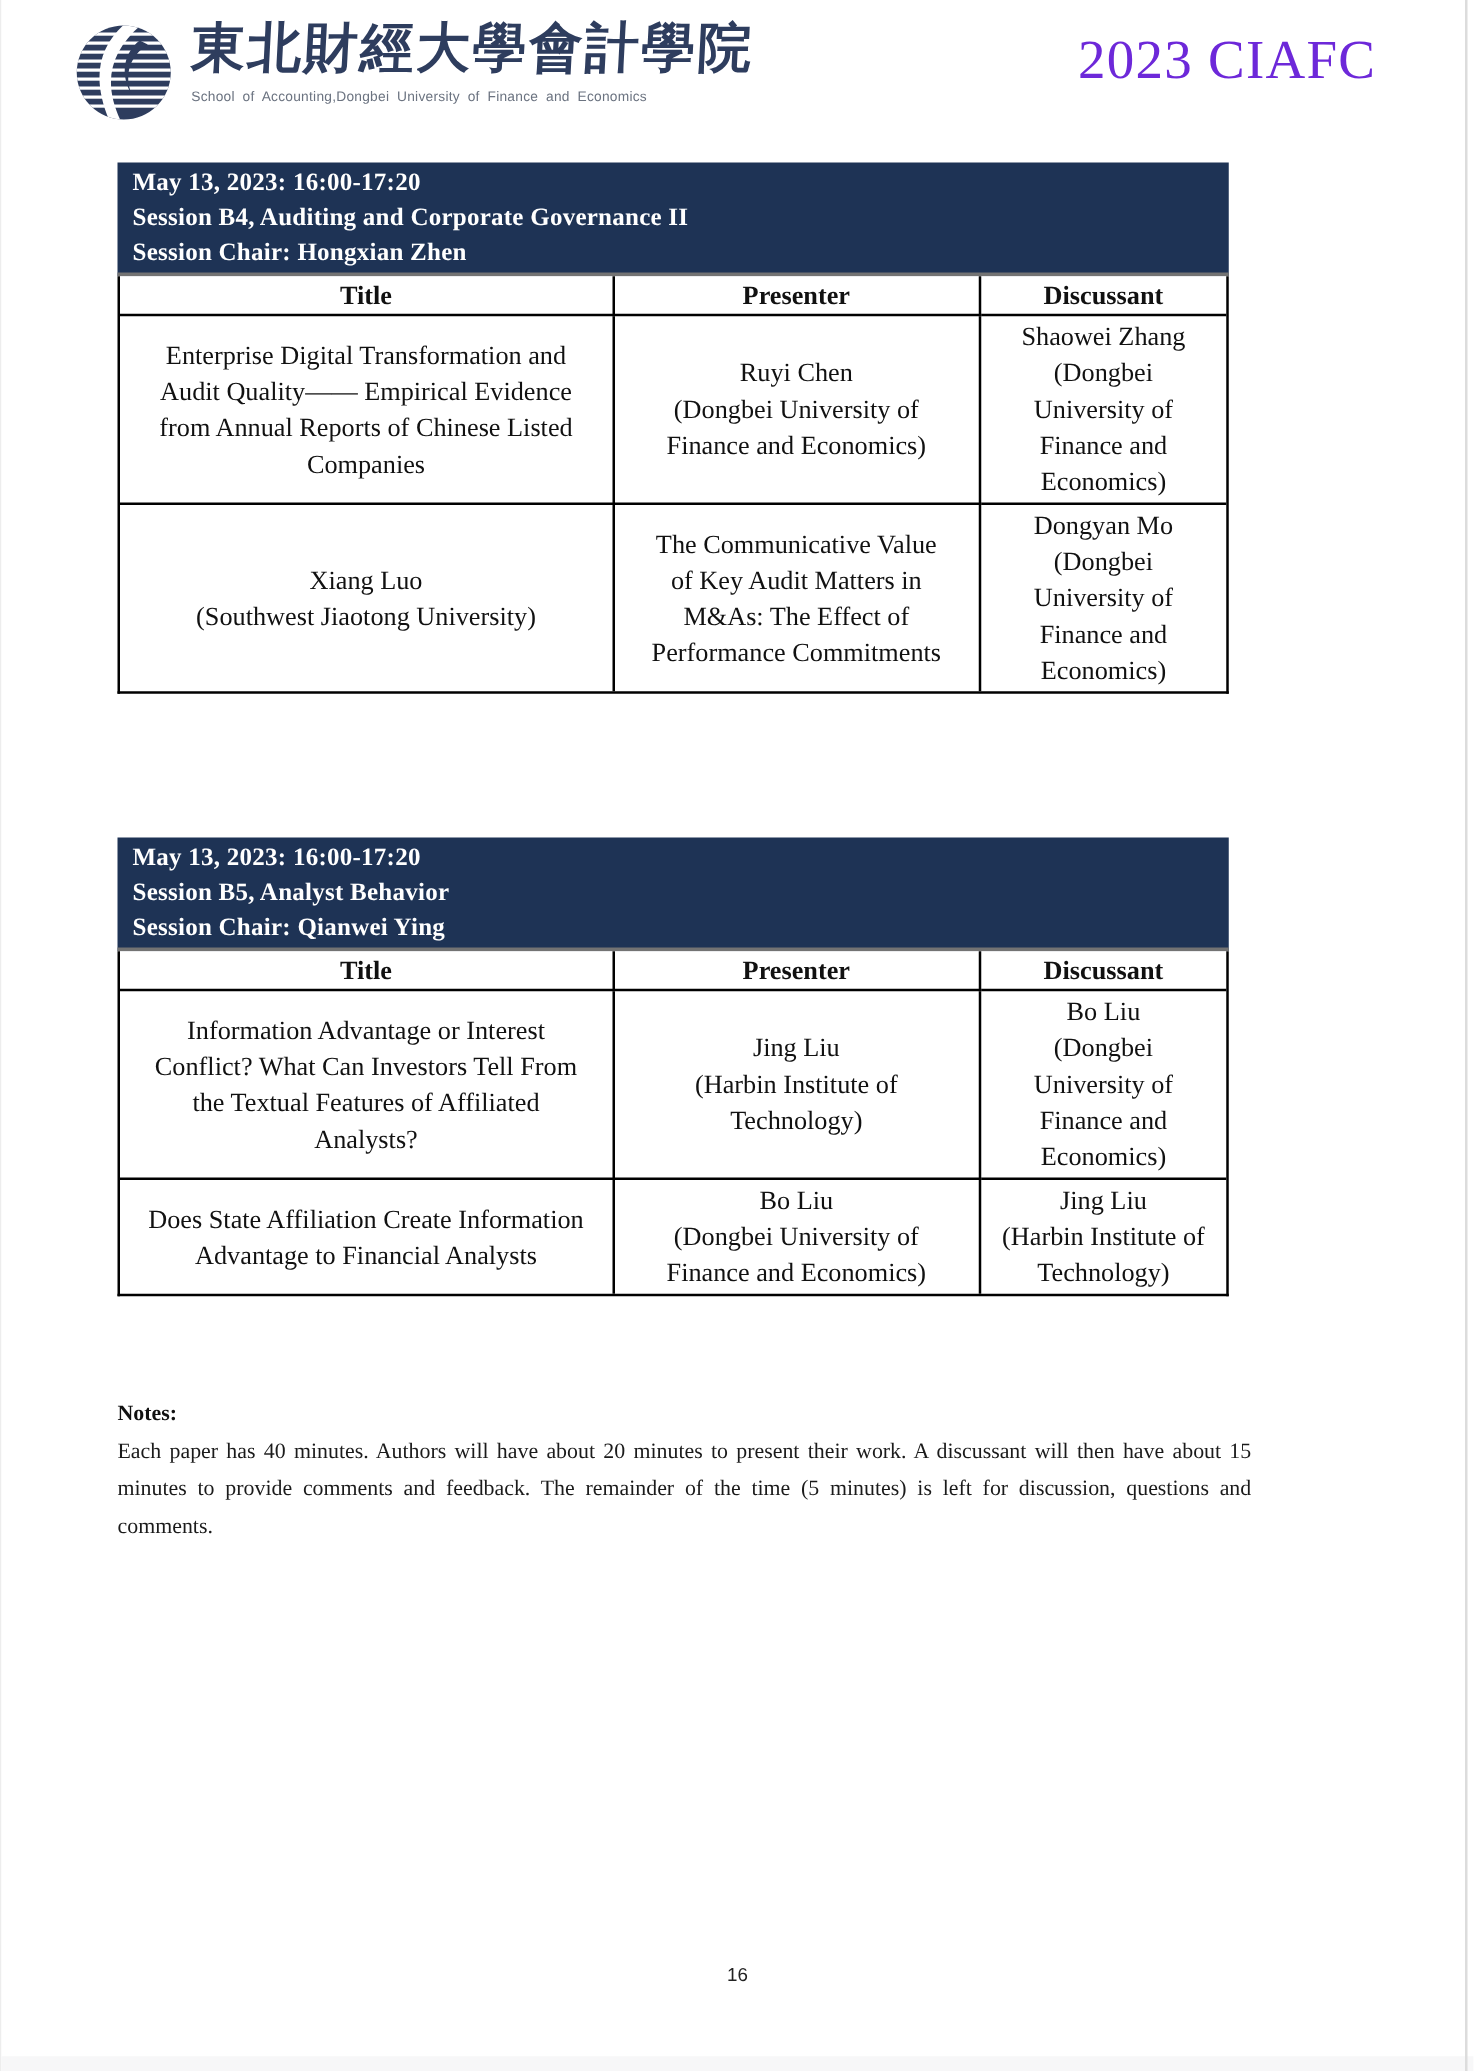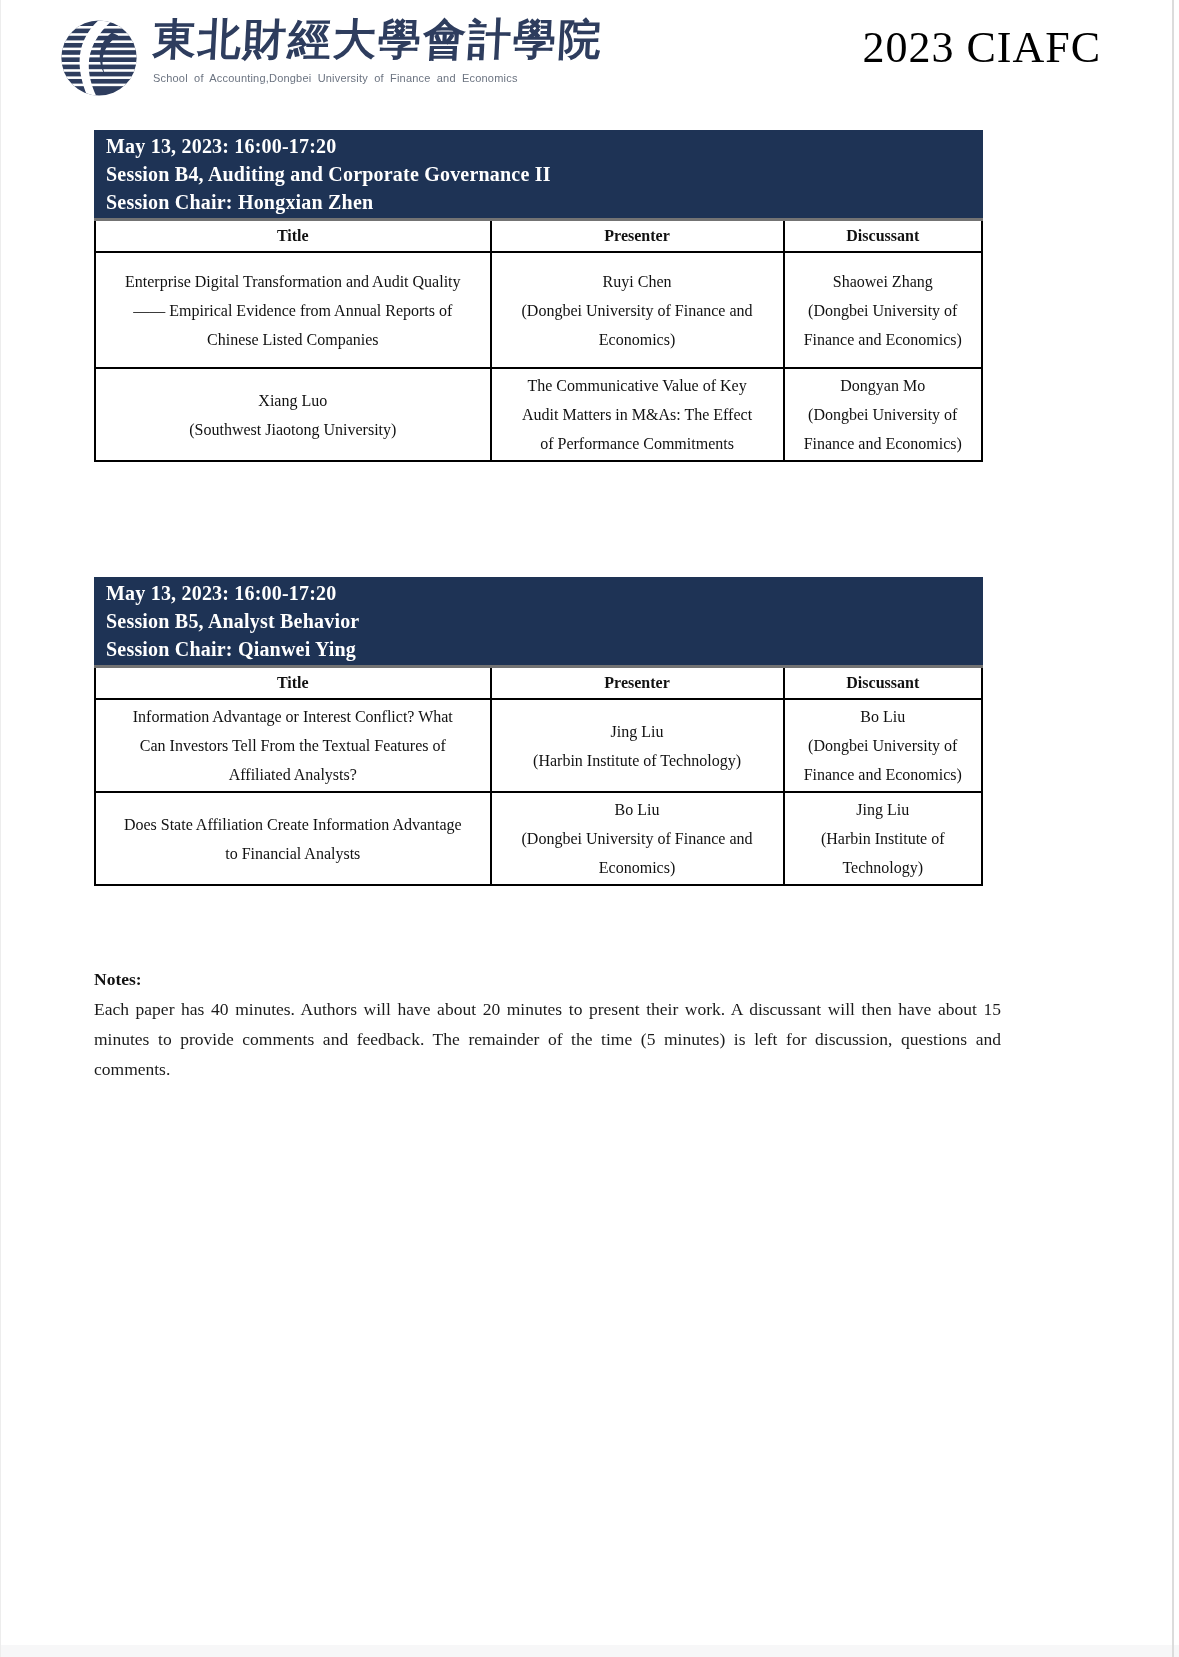--- a/index.html
+++ b/index.html
@@ -47,21 +47,21 @@
     color: #6b7380;
     letter-spacing: 0.2px;
     word-spacing: 3px;
     margin-top: 4px;
     white-space: nowrap;
   }
   .conf-mark {
     position: absolute;
     top: 22px; right: 78px;
     font-size: 44px;
-    color: #000000;
+    color: #6d28d9;
     letter-spacing: 1px;
     font-family: "Liberation Serif", "DejaVu Serif", serif;
   }
 
   
   .content { width: 889px; margin-left: 93px; }
   .session { margin-top: 18px; }
   .session + .session { margin-top: 115px; }
   .session-head {
     background: #1e3355;
@@ -80,21 +80,21 @@
     grid-template-columns: 44.7% 33.1% 22.2%;
     border: 2px solid #000;
     border-top: none;
     background: #fff;
   }
   .cell {
     display: flex;
     align-items: center;
     justify-content: center;
     text-align: center;
-    font-size: 16px;
+    font-size: 21px;
     line-height: 29px;
     white-space: pre-line;
     padding: 2px 14px;
   }
   .cell.title-cell { padding: 2px 22px; }
   .hcell {
     font-weight: 700;
     min-height: 30px;
     line-height: 26px;
     border-bottom: 2px solid #000;
@@ -218,15 +218,16 @@
       </div>
     </div>
 
   </div>
 
   <div class="notes">
     <div class="notes-label">Notes:</div>
     <p class="notes-body">Each paper has 40 minutes. Authors will have about 20 minutes to present their work. A discussant will then have about 15 minutes to provide comments and feedback. The remainder of the time (5 minutes) is left for discussion, questions and comments.</p>
   </div>
 
+  <div class="pagenum">16</div>
 
   <div class="bottom-strip"></div>
 </div>
 
 </body></html>

